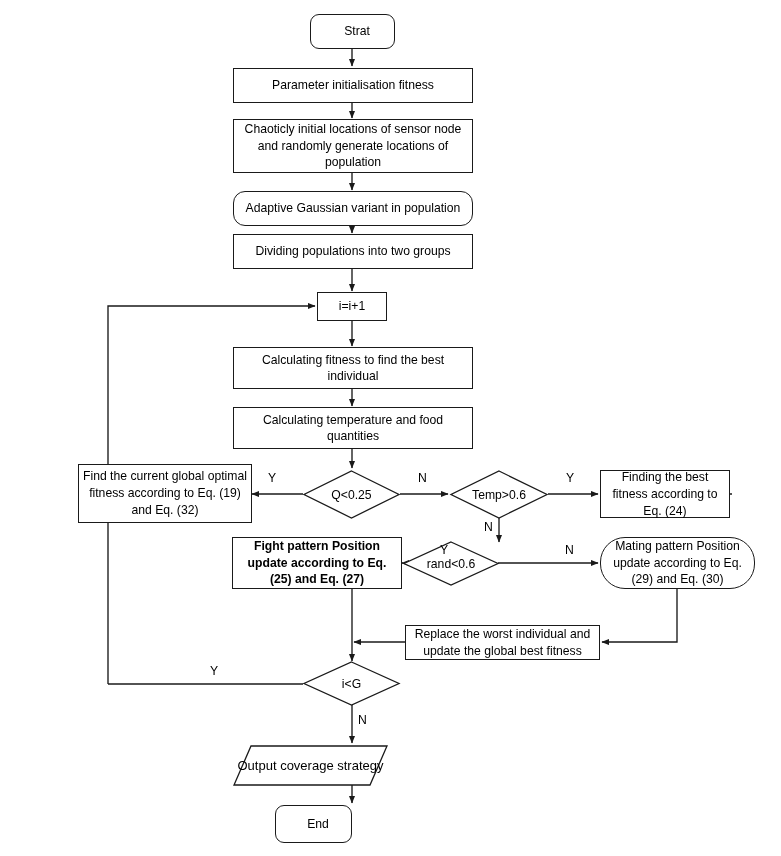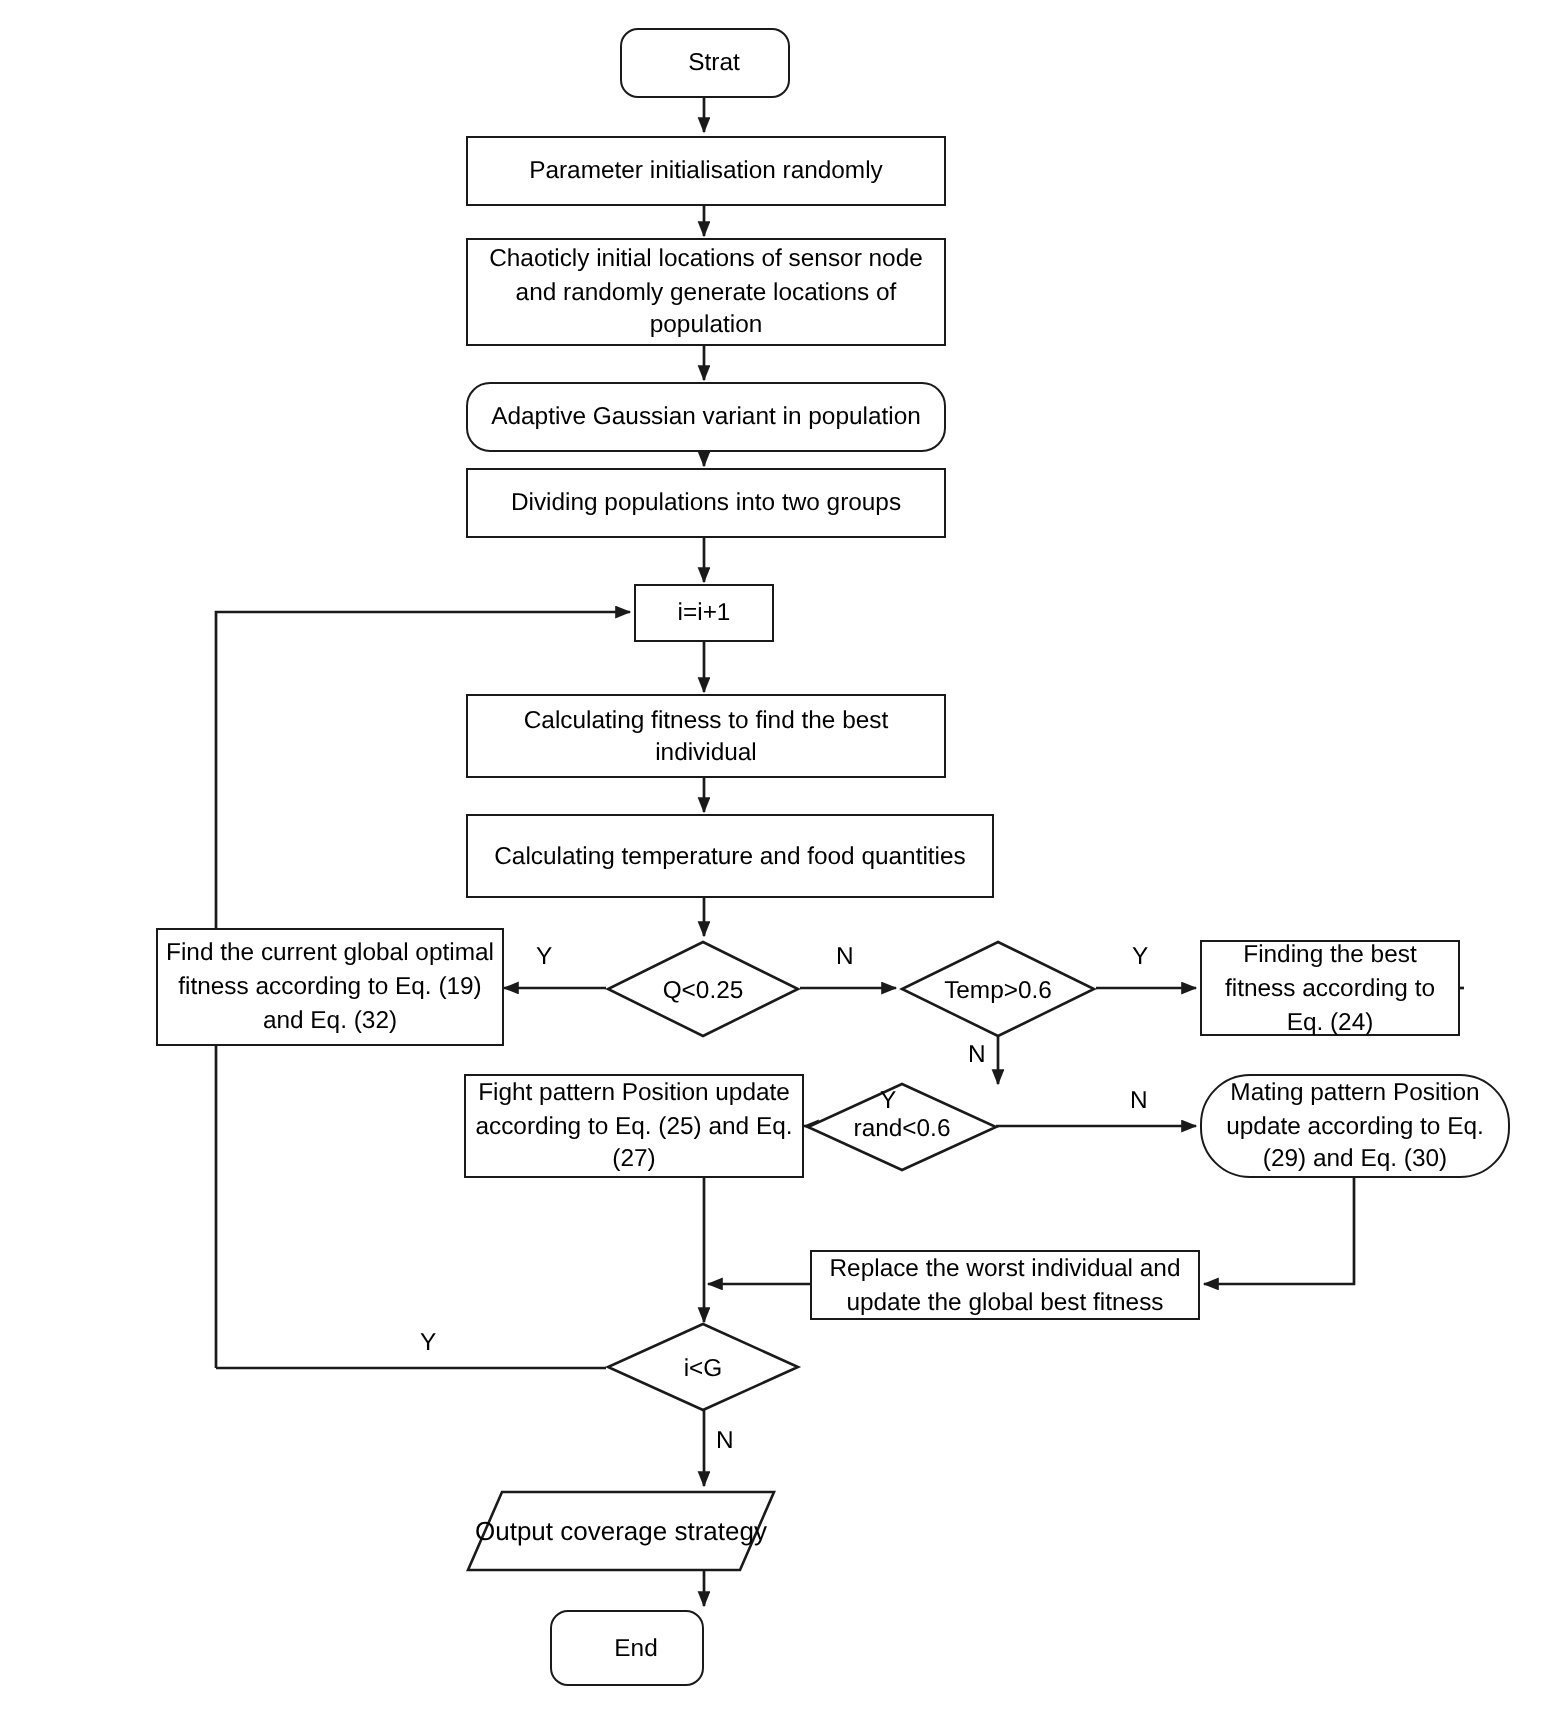--- a/index.html
+++ b/index.html
@@ -136,53 +136,53 @@
       <path d="M108,684 L108,306 L315,306"></path>
     </g>
     <g stroke="#1a1a1a" stroke-width="1.35" fill="none">
       <path d="M303,684 L108,684"></path>
       <path d="M730,494 L732,494"></path>
     </g>
   </svg>
 
   <div class="node term" style="left:310px; top:14px; width:85px; height:35px;">Strat</div>
 
-  <div class="node plain" style="left:233px; top:68px; width:240px; height:35px;">Parameter initialisation randomly</div>
+  <div class="node plain" style="left:233px; top:68px; width:240px; height:35px;">Parameter initialisation fitness</div>
 
   <div class="node plain" style="left:233px; top:119px; width:240px; height:54px;">Chaoticly initial locations of sensor node and randomly generate locations of population</div>
 
   <div class="node plain" style="left:233px; top:191px; width:240px; height:35px;border-radius:12px;">Adaptive Gaussian variant in population</div>
 
   <div class="node plain" style="left:233px; top:234px; width:240px; height:35px;">Dividing populations into two groups</div>
 
   <div class="node plain" style="left:317px; top:292px; width:70px; height:29px;">i=i+1</div>
 
   <div class="node plain" style="left:233px; top:347px; width:240px; height:42px;">Calculating fitness to find the best individual</div>
 
-  <div class="node plain" style="left:233px; top:407px; width:264px; height:42px;">Calculating temperature and food quantities</div>
+  <div class="node plain" style="left:233px; top:407px; width:240px; height:42px;">Calculating temperature and food quantities</div>
 
   <div class="node plain" style="left:78px; top:464px; width:174px; height:59px; line-height:17px;">Find the current global optimal fitness according to Eq. (19) and Eq. (32)</div>
 
   <div class="diamond-wrap" style="left:303px; top:470px; width:97px; height:49px;">
     <svg width="97" height="49" viewBox="0 0 97 49" xmlns="http://www.w3.org/2000/svg">
       <polygon points="48.5,1 96,24.5 48.5,48 1,24.5" fill="#ffffff" stroke="#1a1a1a" stroke-width="1.3"></polygon>
     </svg>
     <div class="diamond-label">Q&lt;0.25</div>
   </div>
 
   <div class="diamond-wrap" style="left:450px; top:470px; width:98px; height:49px;">
     <svg width="98" height="49" viewBox="0 0 98 49" xmlns="http://www.w3.org/2000/svg">
       <polygon points="49,1 97,24.5 49,48 1,24.5" fill="#ffffff" stroke="#1a1a1a" stroke-width="1.3"></polygon>
     </svg>
     <div class="diamond-label">Temp&gt;0.6</div>
   </div>
 
   <div class="node plain" style="left:600px; top:470px; width:130px; height:48px; line-height:17px;">Finding the best fitness according to Eq. (24)</div>
 
-  <div class="node plain" style="left:232px; top:537px; width:170px; height:52px; line-height:16.8px;">Fight pattern Position update according to Eq. (25) and Eq. (27)</div>
+  <div class="node plain" style="left:232px; top:537px; width:170px; height:52px; line-height:16.8px;font-weight:bold;">Fight pattern Position update according to Eq. (25) and Eq. (27)</div>
 
   <div class="diamond-wrap" style="left:403px; top:541px; width:96px; height:45px;">
     <svg width="96" height="45" viewBox="0 0 96 45" xmlns="http://www.w3.org/2000/svg">
       <polygon points="48,1 95,22.5 48,44 1,22.5" fill="#ffffff" stroke="#1a1a1a" stroke-width="1.3"></polygon>
     </svg>
     <div class="diamond-label">rand&lt;0.6</div>
   </div>
 
   <div class="node plain" style="left:600px; top:537px; width:155px; height:52px; line-height:16.8px;border-radius:25px;">Mating pattern Position update according to Eq. (29) and Eq. (30)</div>
 

